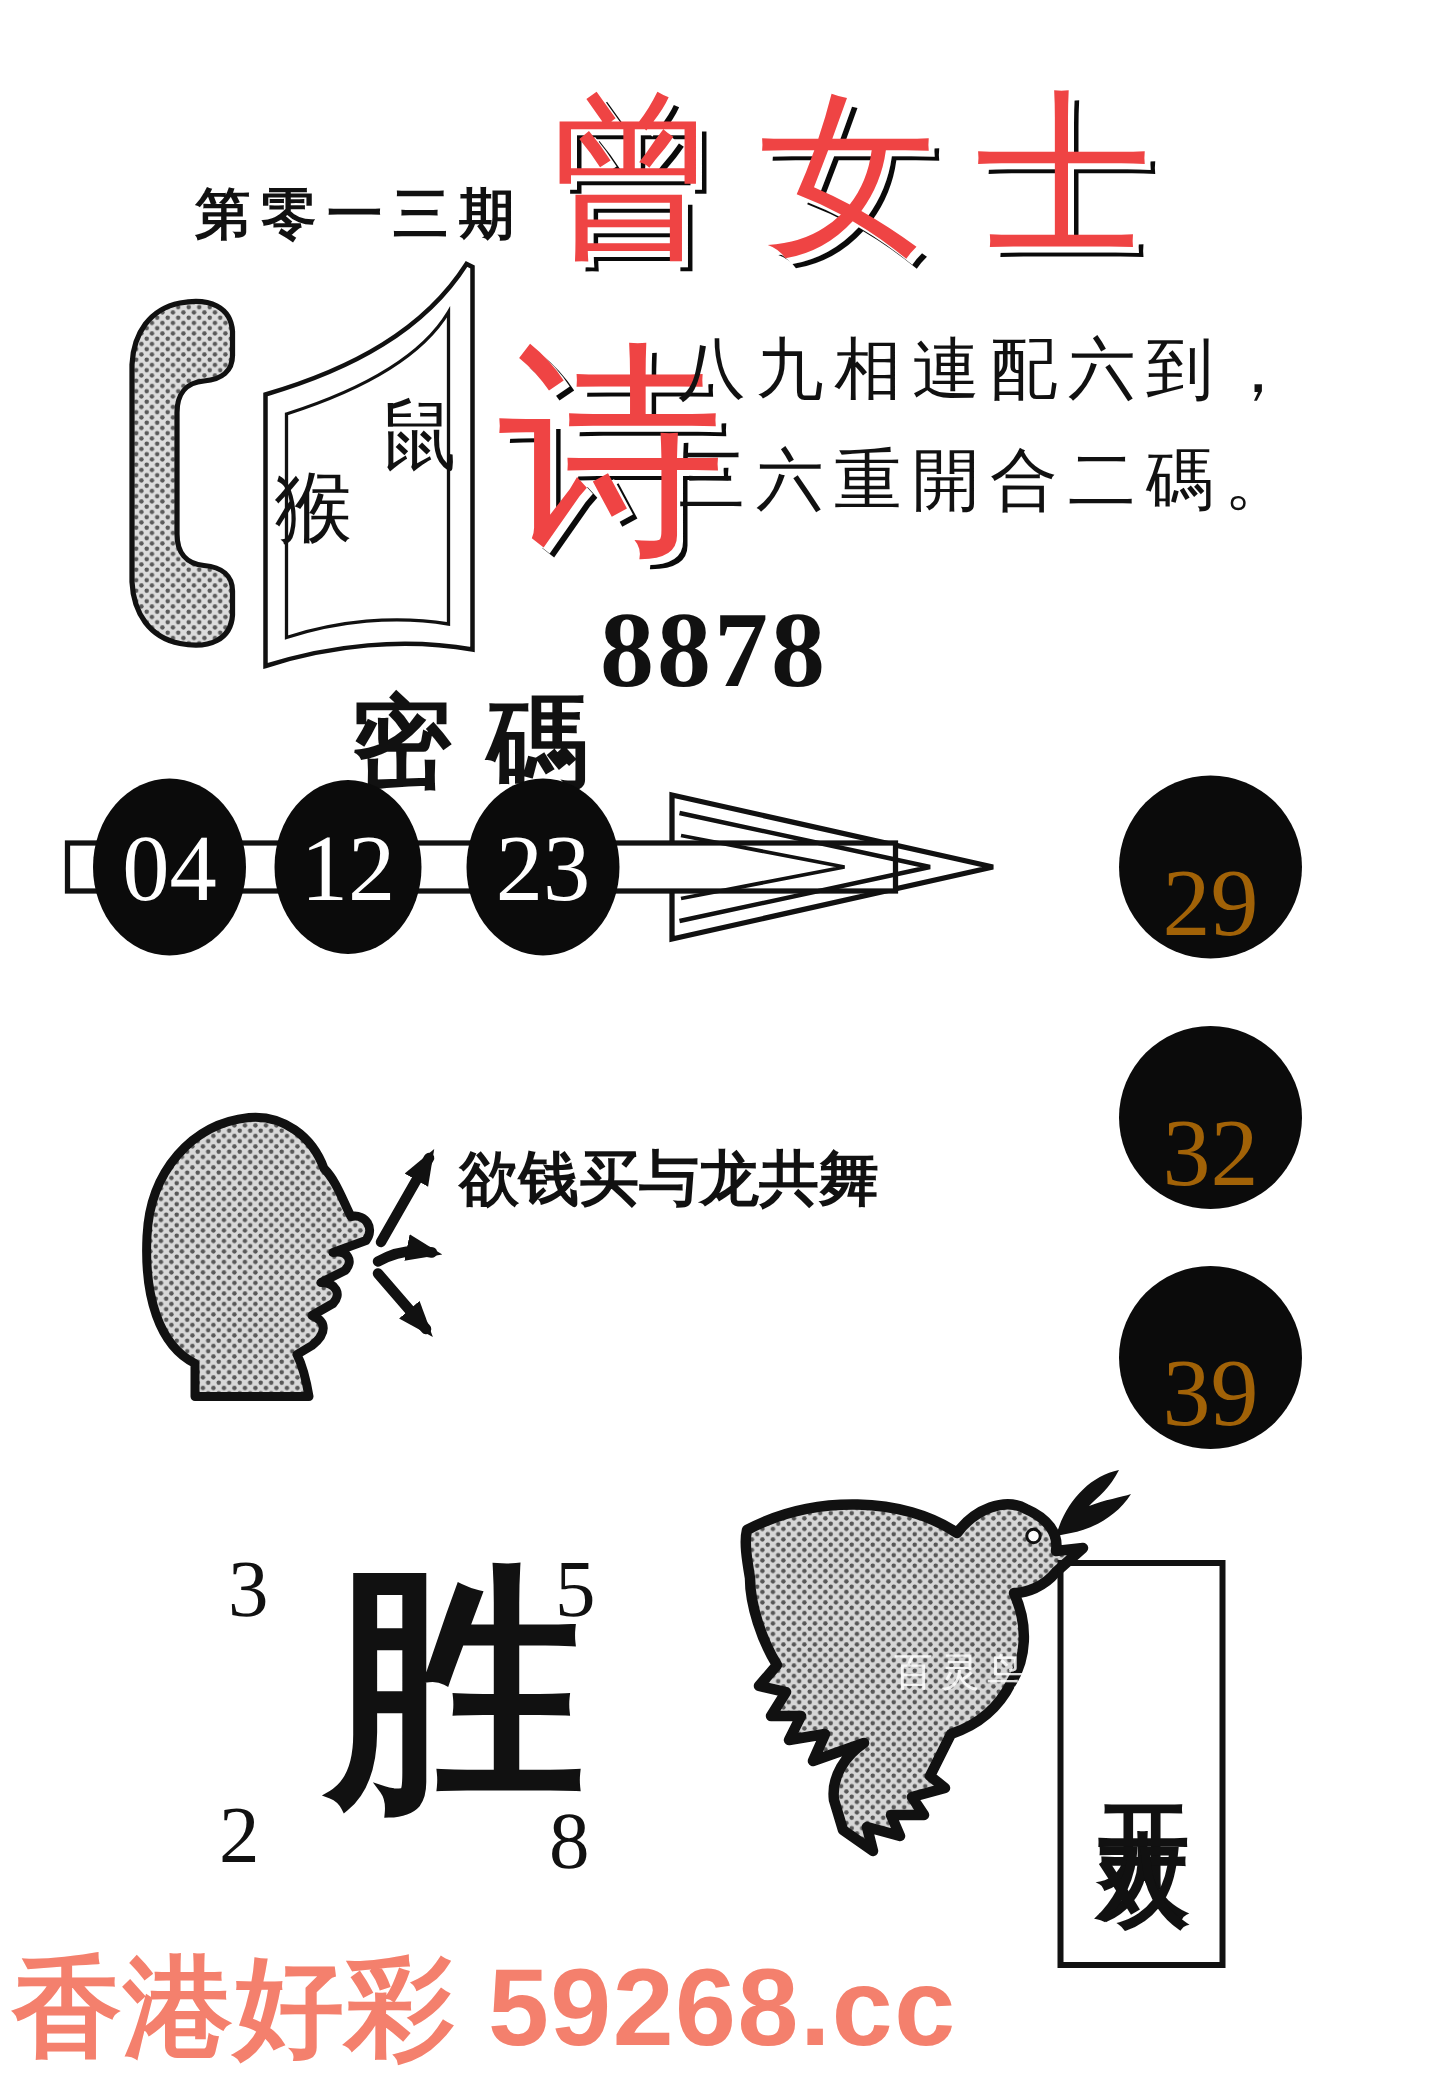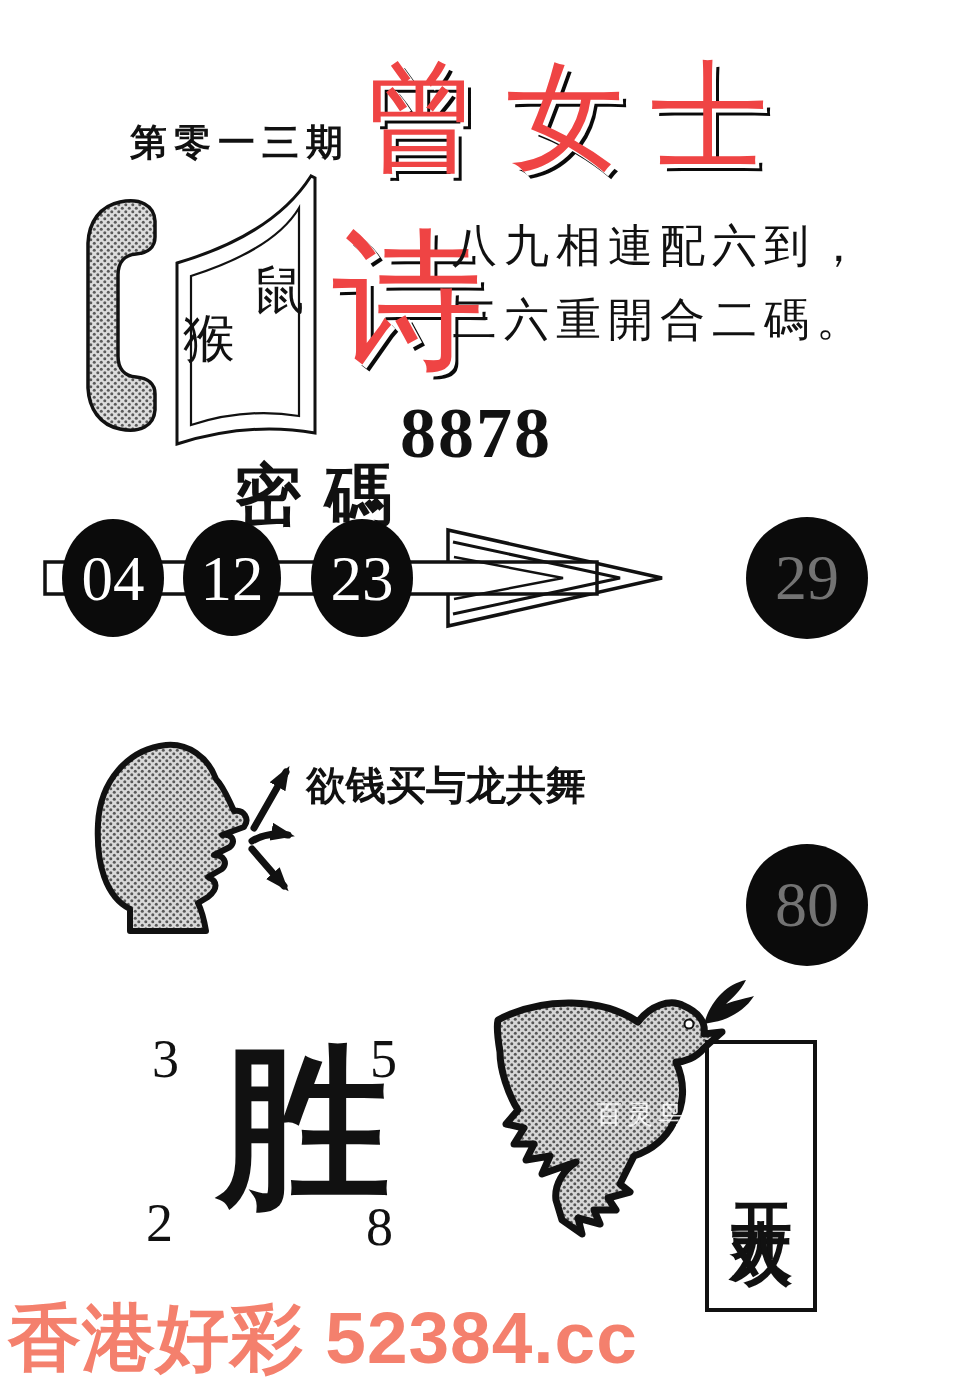--- a/index.html
+++ b/index.html
@@ -20,22 +20,22 @@
 
   .poemline{left:452px;font-size:45px;letter-spacing:7px;font-weight:500;white-space:nowrap;}
   .poem1{top:216px;}
   .poem2{top:290px;}
 
   .pw-label{left:234px;top:408px;font-size:67px;font-weight:700;letter-spacing:24px;white-space:nowrap;margin-top:42px;}
   .pw-value{left:400px;top:392px;font-size:72px;font-weight:600;letter-spacing:2px;}
 
   .side-circle{
     left:746px;width:122px;height:122px;border-radius:50%;
-    background:#0b0b0b;display:flex;align-items:center;justify-content:center;
-    color:#737373;font-size:64px;font-family:"Liberation Serif",serif;
+    background:#0b0b0b;display:flex;align-items:flex-end;justify-content:center;
+    color:#a16207;font-size:64px;font-family:"Liberation Serif",serif;
   }
   .sc29{top:517px;} .sc32{top:684px;} .sc49{top:844px;}
 
   .speech-line{font-size:40px;font-weight:600;white-space:nowrap;}
   .sp1{left:296px;top:758px;margin-left:10px;}
   .sp2{left:296px;top:828px;}
 
   .corner-num{font-size:54px;}
   .cn3{left:152px;top:1028px;}
   .cn5{left:370px;top:1028px;}
@@ -108,22 +108,25 @@
     <ellipse cx="192" cy="66" rx="49" ry="58" fill="#0b0b0b"></ellipse>
     <ellipse cx="322" cy="66" rx="51" ry="59" fill="#0b0b0b"></ellipse>
     <text x="73" y="88" font-size="63" fill="#fff" text-anchor="middle">04</text>
     <text x="192" y="88" font-size="63" fill="#fff" text-anchor="middle">12</text>
     <text x="322" y="88" font-size="63" fill="#fff" text-anchor="middle">23</text>
   </svg>
 
   <div class="abs side-circle sc29">
     <span>29</span>
   </div>
+  <div class="abs side-circle sc32">
+    <span>32</span>
+  </div>
   <div class="abs side-circle sc49">
-    <span>80</span>
+    <span>39</span>
   </div>
 
   <svg class="abs" style="left:88px;top:738px;" width="165" height="198" viewBox="0 0 165 198">
     <defs>
       <pattern id="ht-head" width="7" height="7" patternUnits="userSpaceOnUse">
         <rect width="7" height="7" fill="#d8d8d8"></rect>
         <circle cx="1.8" cy="1.8" r="1.5" fill="#585858"></circle>
         <circle cx="5.3" cy="5.3" r="1.5" fill="#585858"></circle>
       </pattern>
     </defs>
@@ -171,15 +174,15 @@
              L74,216 L82,198 L58,202 L66,186 L46,186 L56,170 L38,166 L50,152
              C40,136 32,112 32,94 C30,82 28,70 30,62 Z" fill="url(#ht-dove)" stroke="#111" stroke-width="7" stroke-linejoin="round"></path>
     <circle cx="221" cy="66" r="4.5" fill="#fff" stroke="#111" stroke-width="2"></circle>
     <text x="128" y="165" font-size="26" fill="#ffffff" letter-spacing="5" opacity="0.85">百灵鸟</text>
   </svg>
 
   <div class="abs verdict-box">
     <div class="verdict-text">开大双</div>
   </div>
 
-  <div class="abs watermark">香港好彩 52384.cc</div>
+  <div class="abs watermark">香港好彩 59268.cc</div>
 
 </div>
 
 </body></html>

